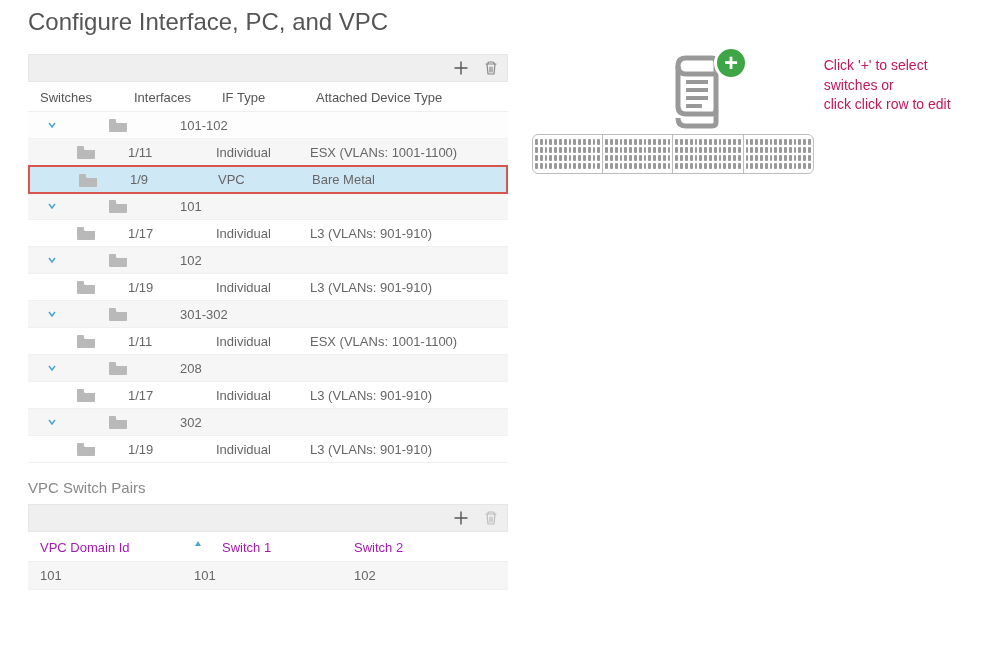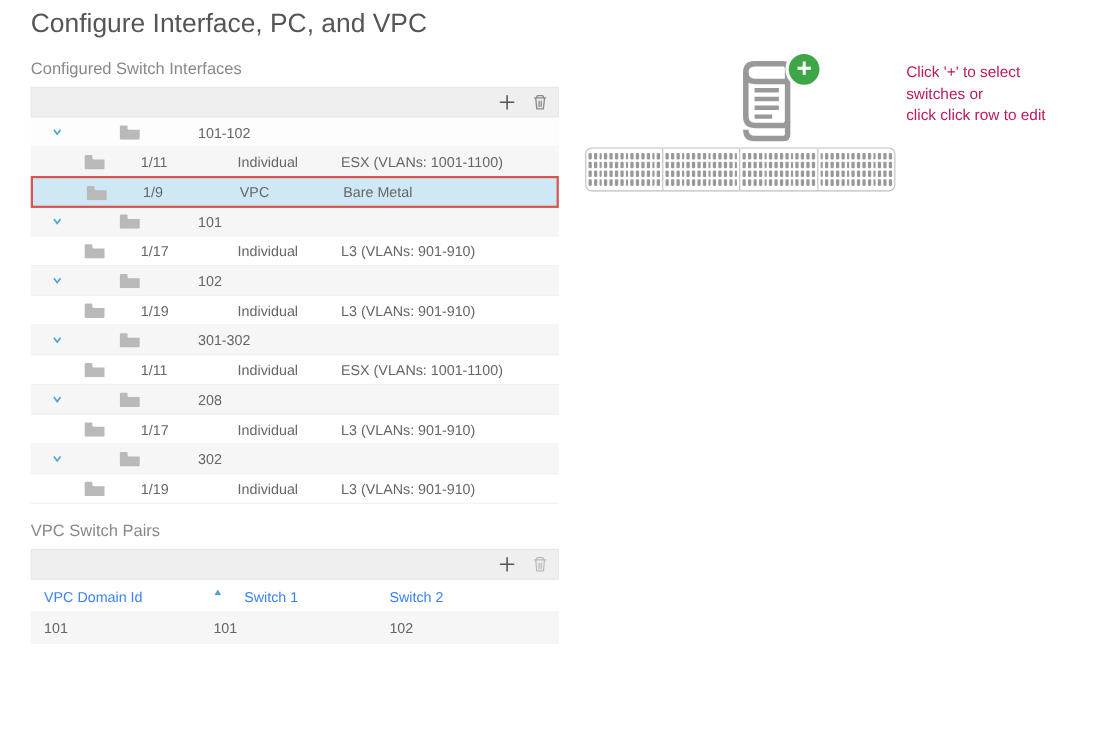--- a/index.html
+++ b/index.html
@@ -91,21 +91,21 @@
     .row-text { padding-left: 2px; }
     .data-row .col-sw { padding-left: 0; display: flex; align-items: center;}
     .data-row.selected .col-sw { padding-left: 0; }
 
     .vpc-section { margin-top: 16px; }
     .vpc-header-row {
       display: flex;
       padding: 8px 6px 6px;
       border-bottom: 1px solid #eee;
       font-size: 13px;
-      color: #3b82f6;
+      color: #a21caf;
     }
     .col-domain { width: 160px; padding-left: 6px; }
     .col-s1 { width: 160px; display: flex; align-items: flex-start; gap: 20px; }
     .col-s2 { flex: 1; }
     .sort-asc {
       display: inline-flex;
     }
     .sort-asc svg { width: 8px; height: 8px; }
     .vpc-row {
       display: flex;
@@ -176,34 +176,39 @@
       font-weight: bold;
     }
   </style>
 </head>
 <body>
 
 <h1>Configure Interface, PC, and VPC</h1>
 
 <div class="layout">
   <div>
-    <div class="section-label">Configured Switch Interfaces</div>
 
     <div class="panel">
       <div class="toolbar">
         <span class="icon-btn icon-plus">
           <svg viewBox="0 0 16 16">
               <path d="M8 2v12M2 8h12" stroke="#555" stroke-width="1.4" fill="none" stroke-linecap="round"></path>
             </svg>
         </span>
         <span class="icon-btn icon-trash">
           <svg viewBox="0 0 16 16">
               <path d="M3 4h10M5 4V3a1 1 0 011-1h4a1 1 0 011 1v1M4 4l1 10h6l1-10M7 7v5M9 7v5" stroke="#888" stroke-width="1.2" fill="none" stroke-linecap="round"></path>
             </svg>
         </span>
+      </div>
+      <div class="header-row">
+        <div class="col-sw">Switches</div>
+        <div class="col-if">Interfaces</div>
+        <div class="col-type">IF Type</div>
+        <div class="col-attached">Attached Device Type</div>
       </div>
       <div id="interfaces-tree">
           <div class="tree-row">
             <span class="chevron">
               <svg viewBox="0 0 10 10">
                 <polyline points="2,3 5,7 8,3" fill="none" stroke="#4aa3d6" stroke-width="1.5"></polyline>
               </svg>
             </span>
             <span class="folder">
               <svg viewBox="0 0 20 14">

